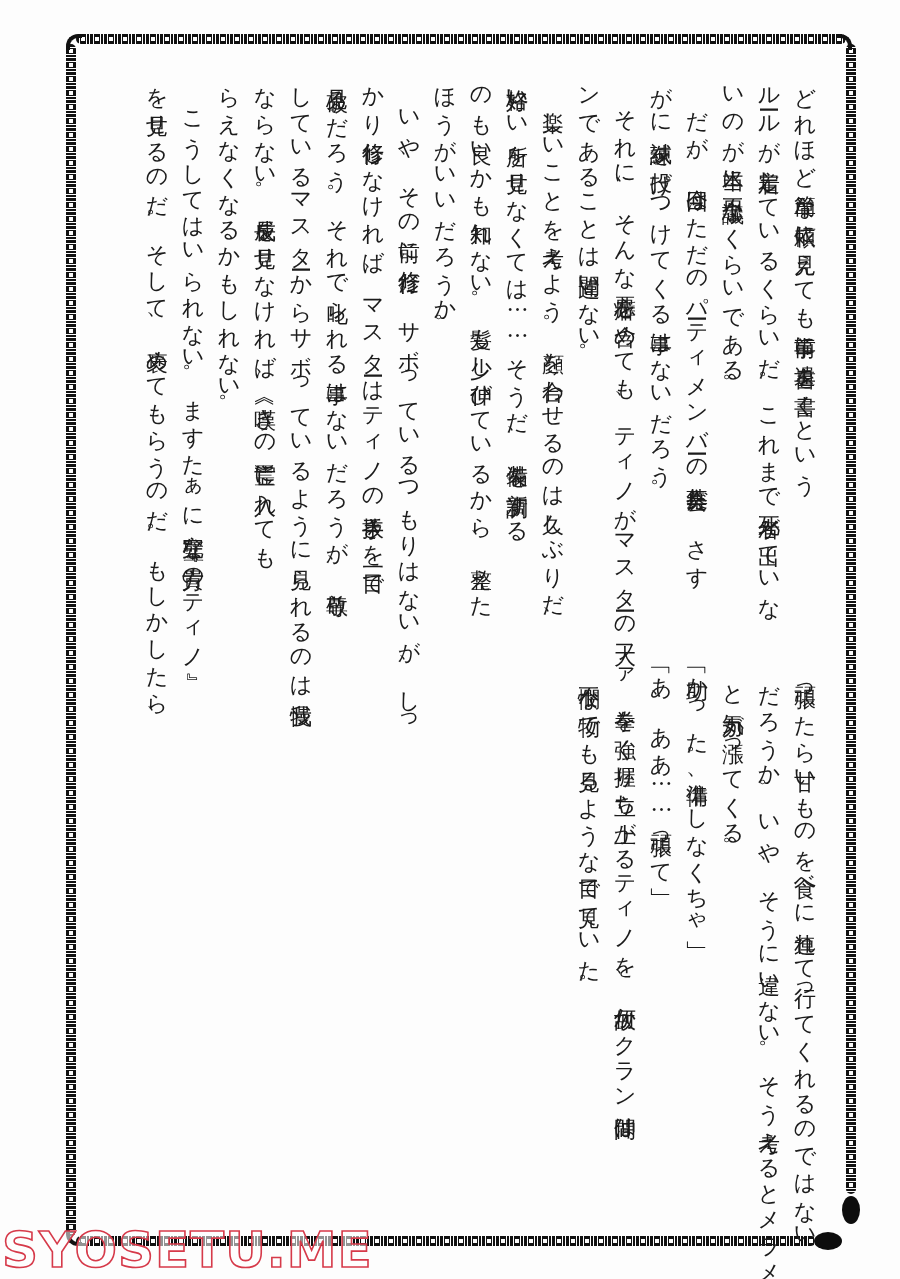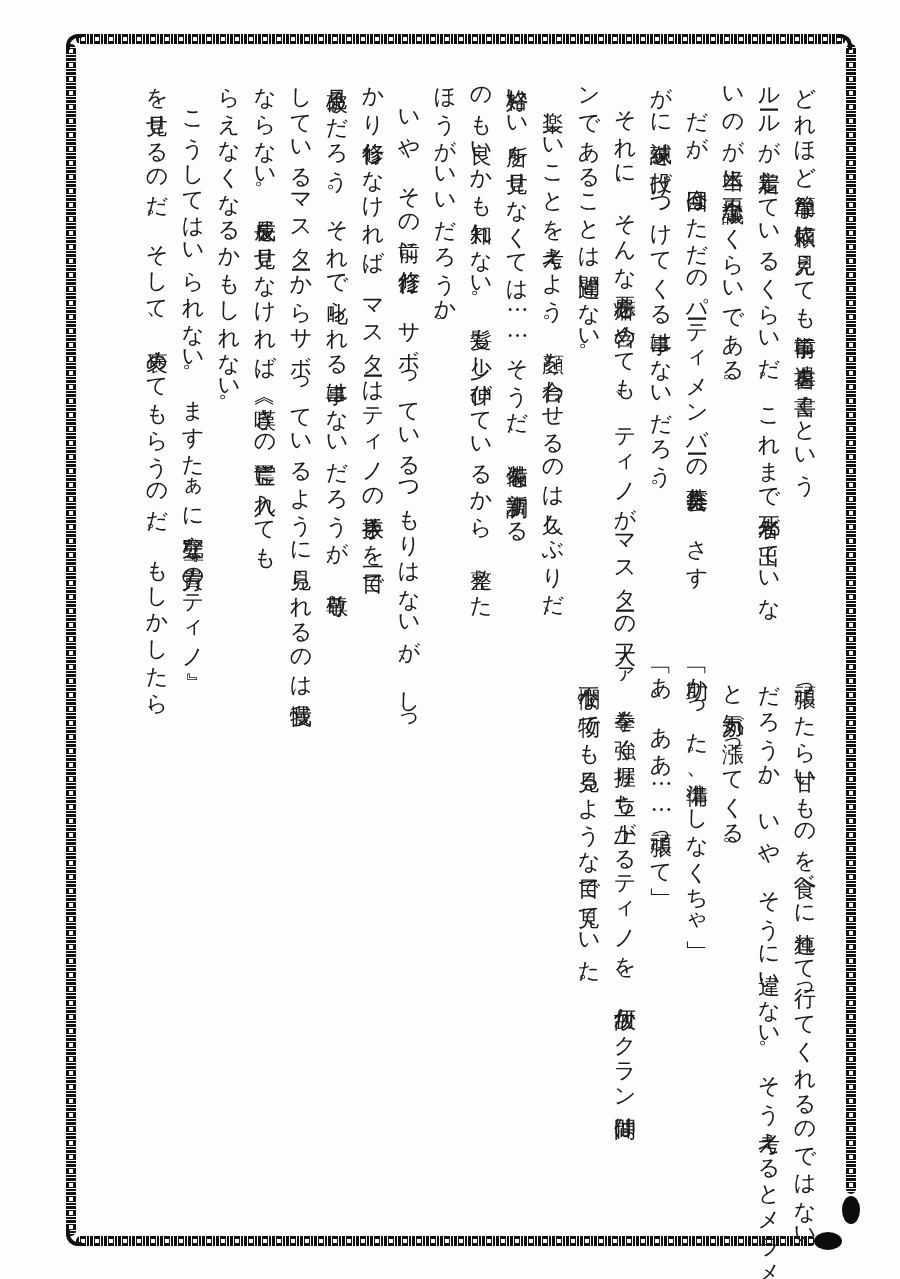--- a/index.html
+++ b/index.html
@@ -162,13 +162,14 @@
   <div>
     <div class="col" style="left:792px; top:670px;">頑張ったら甘いものを食べに連れて行ってくれるのではない</div>
     <div class="col" style="left:756px; top:670px;">だろうか。いや、そうに違いない。そう考えるとメラメラ</div>
     <div class="col" style="left:720px; top:670px;">と気力が漲ってくる。</div>
     <div class="col" style="left:684px; top:660px;">「助かった。準備、しなくちゃ」</div>
     <div class="col" style="left:648px; top:660px;">「あ、ああ……頑張って」</div>
     <div class="col" style="left:612px; top:670px;">　拳を強く握り立ち上がるティノを、何故かクラン仲間は</div>
     <div class="col" style="left:576px; top:670px;">不憫な物でも見るような目で見ていた。</div>
   </div>
 
+  <div class="watermark">SYOSETU.ME</div>
 </div>
 
 </body></html>

